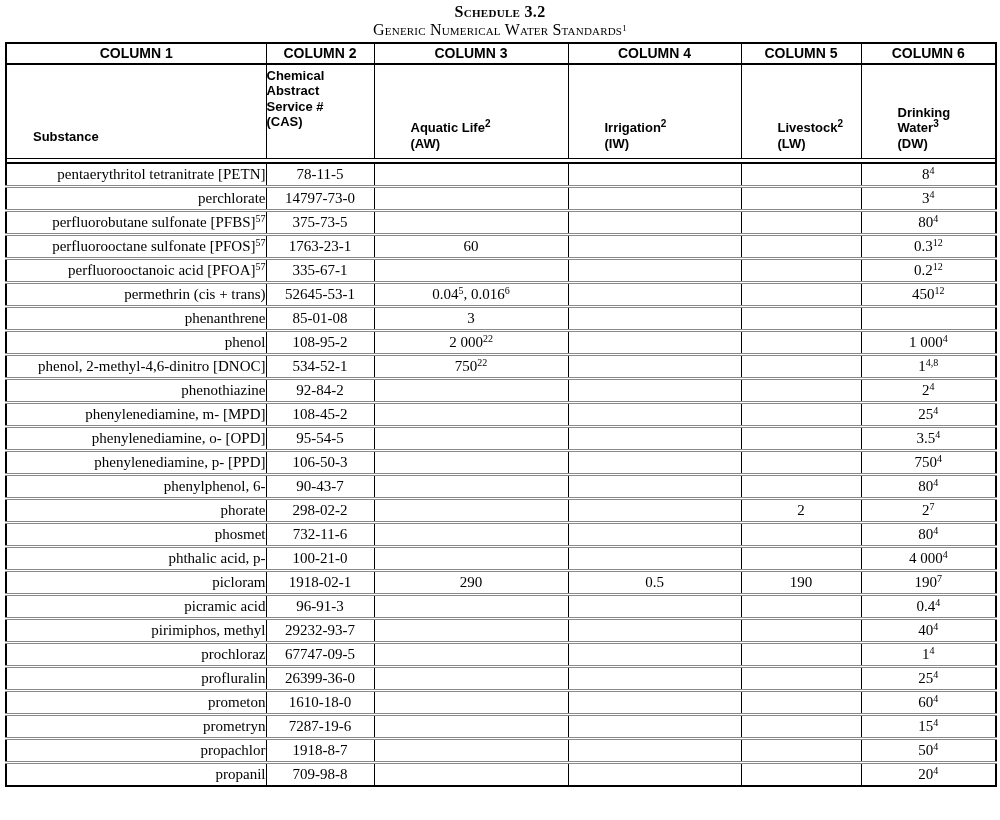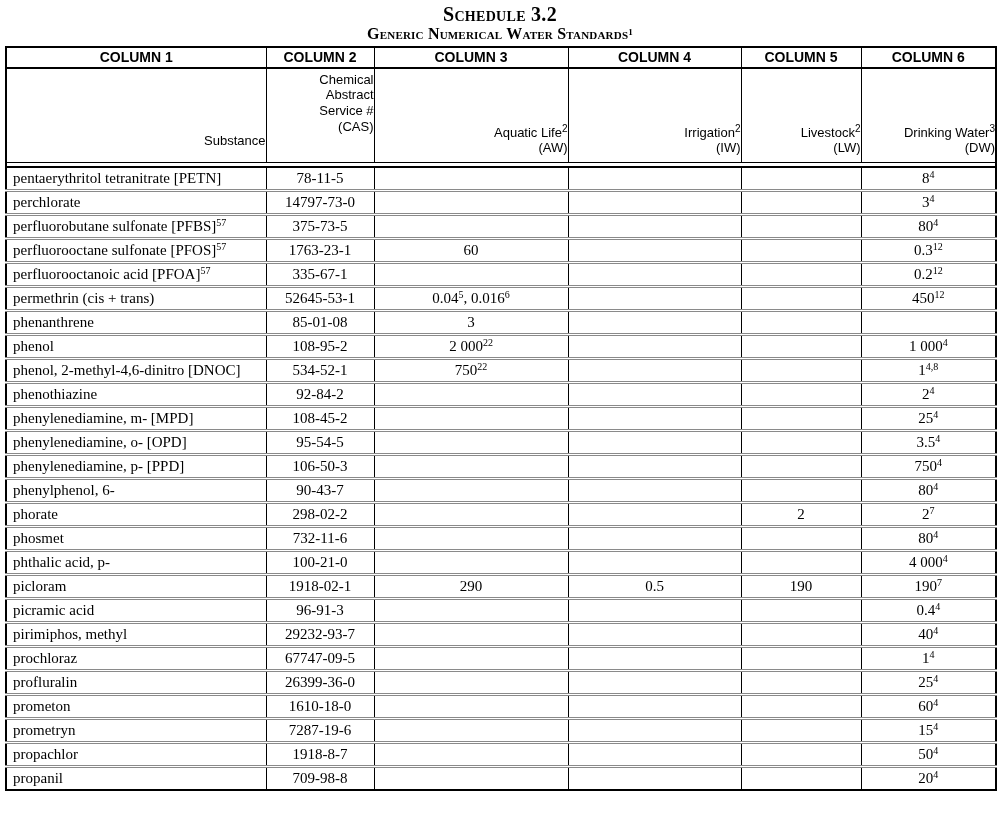--- a/index.html
+++ b/index.html
@@ -2,51 +2,51 @@
 <html><head>
 <meta charset="utf-8">
 <style>
   html,body { margin:0; padding:0; }
   body {
     width:1000px; height:820px; background:#ffffff; color:#000;
     font-family:"Liberation Serif", serif; overflow:hidden;
   }
   .title {
     text-align:center; font-weight:bold; font-variant:small-caps;
-    font-size:20px; line-height:1.05; margin-top:4px; letter-spacing:.3px;
+    font-size:16px; line-height:1.05; margin-top:4px; letter-spacing:.3px;
   }
   .subtitle {
-    text-align:center; font-weight:bold; font-variant:small-caps;
+    text-align:center; font-weight:normal; font-variant:small-caps;
     font-size:16px; line-height:1.05; margin-top:1px; letter-spacing:.2px;
   }
   .subtitle sup { font-size:9px; top:-4px; }
   table {
     border-collapse:collapse; table-layout:fixed;
     width:990px; margin:3px 0 0 5px;
     border:2px solid #000;
   }
   th, td { border-left:1px solid #000; border-right:1px solid #000; padding:0; overflow:hidden; }
   tr.colrow th {
     font-family:"Liberation Sans", sans-serif; font-weight:bold; font-size:14px;
     height:19px; border-bottom:2px solid #000; text-align:center; vertical-align:middle;
   }
   tr.subrow th {
-    font-family:"Liberation Sans", sans-serif; font-weight:normal; font-size:13px;
-    height:80px; line-height:1.2; text-align:right;
+    font-family:"Liberation Sans", sans-serif; font-weight:bold; font-size:13px;
+    height:80px; line-height:1.2; text-align:left;
   }
   th.sub-substance { vertical-align:bottom; padding-bottom:13px;padding-left:26px; }
   th.sub-cas { vertical-align:top; padding-top:3px; }
   th.sub-col { vertical-align:bottom; padding-bottom:6px;padding-left:36px; }
   tr.gap td { height:3px; border-top:1px solid #000; border-bottom:2px solid #000; }
   tbody td {
     height:21px; font-size:15px; line-height:1;
     border-top:3px double #8a8a8a; white-space:nowrap;
   }
   tbody tr:first-child td { border-top:none; }
-  td.l { text-align:left; padding-left:6px; }
+  td.l { text-align:right; padding-left:6px; }
   td.c { text-align:center; }
   sup { font-size:10px; line-height:0; vertical-align:baseline; position:relative; top:-5px; }
   tr.subrow sup { top:-5px; }
 </style>
 </head>
 <body>
 
 <div>
   <div class="title">Schedule 3.2</div>
   <div class="subtitle"><span>Generic Numerical Water Standards</span><sup>1</sup></div>

